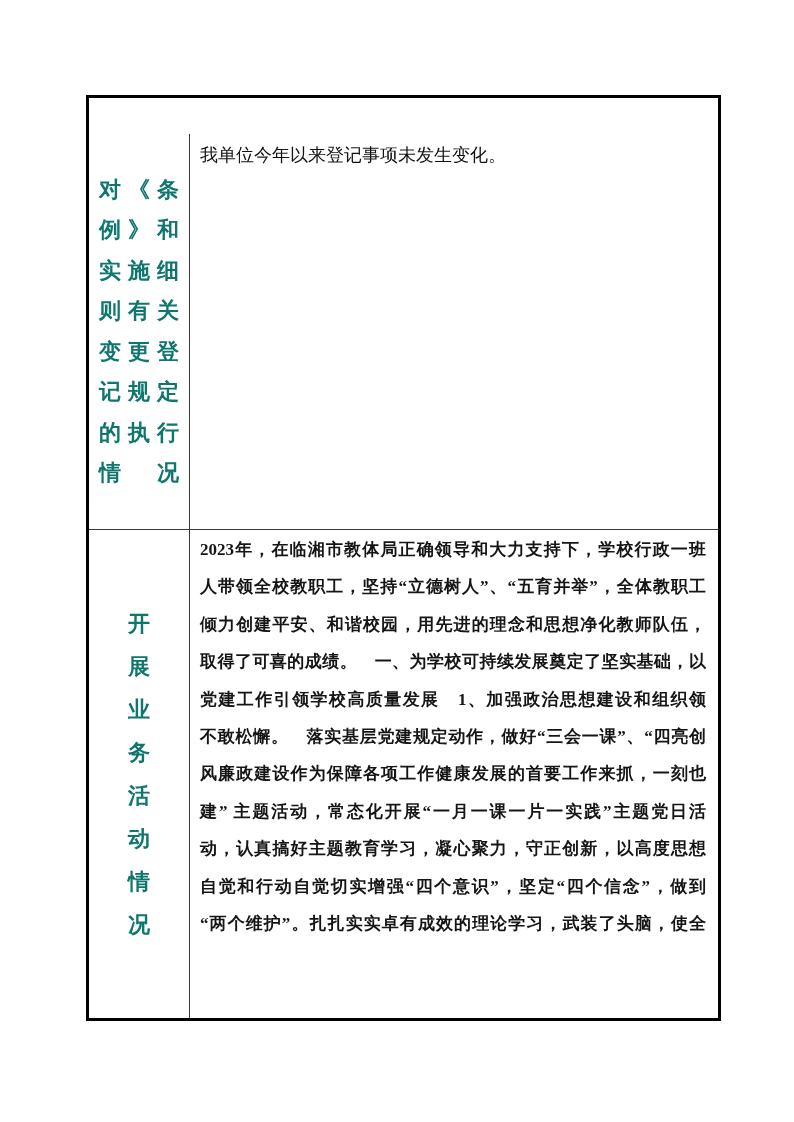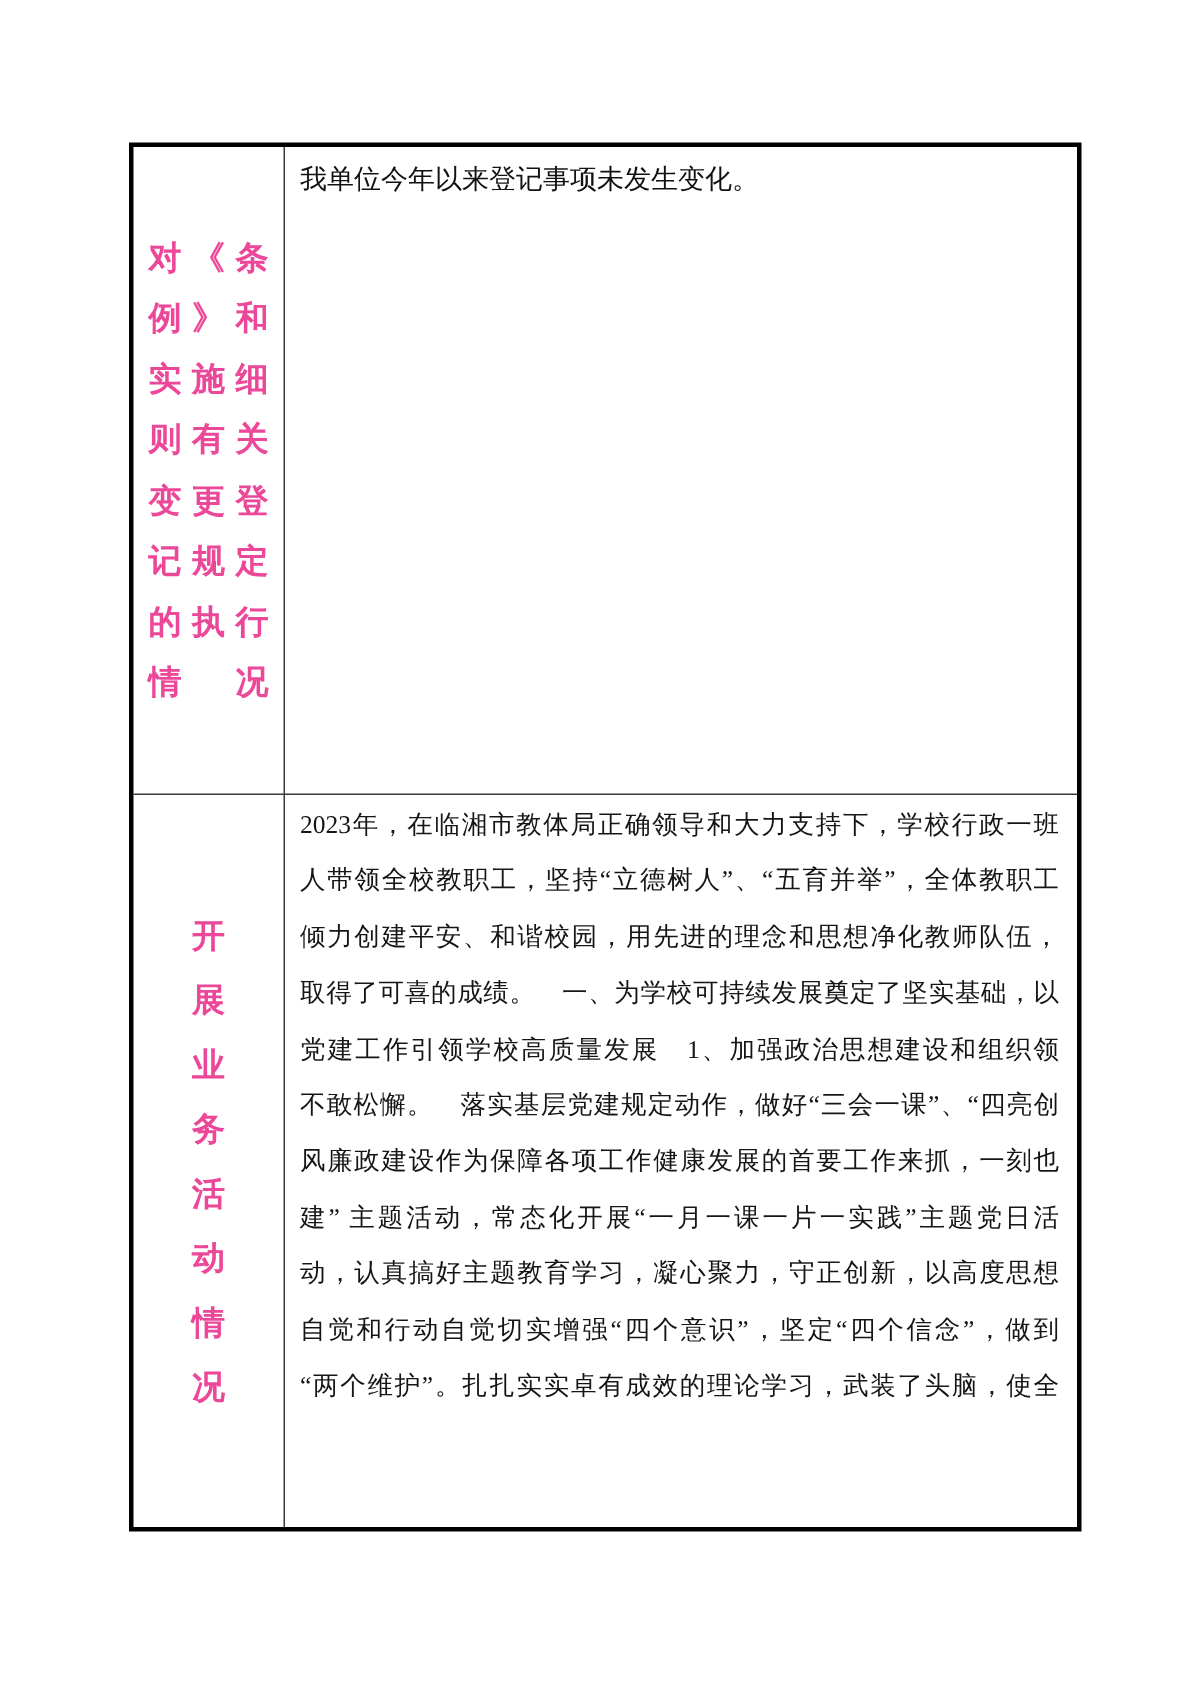--- a/index.html
+++ b/index.html
@@ -22,25 +22,25 @@
     background: #ffffff;
   }
   .cell { box-sizing: border-box; overflow: hidden; }
   .label-cell {
     border-right: 1px solid #3a3a3a;
     display: flex;
     flex-direction: column;
     align-items: center;
     justify-content: center;
   }
-  .row1 { border-bottom: 1px solid #3a3a3a; }
+  .row1 { border-bottom: 1px solid #3a3a3a; margin-top: 36px; }
   .label-line {
     font-weight: bold;
     font-size: 22px;
-    color: #ec4899;
+    color: #0f766e;
   }
   .label-line.r1 {
     width: 80px;
     line-height: 40.5px;
     text-align: justify;
     text-align-last: justify;
     white-space: nowrap;
   }
   .label-line.r2 {
     line-height: 43px;
@@ -49,20 +49,21 @@
   .content-cell-r1 {
     padding: 7px 12px 0 10px;
   }
   .content-line-r1 {
     font-size: 18px;
     line-height: 28px;
     text-align: left;
   }
   .content-cell-r2 {
     padding: 1px 12px 0 10px;
+    font-weight: bold;
   }
   .content-line {
     font-size: 17px;
     line-height: 37.4px;
     text-align: justify;
     text-align-last: justify;
     white-space: nowrap;
     color: #151515;
   }
 </style>

